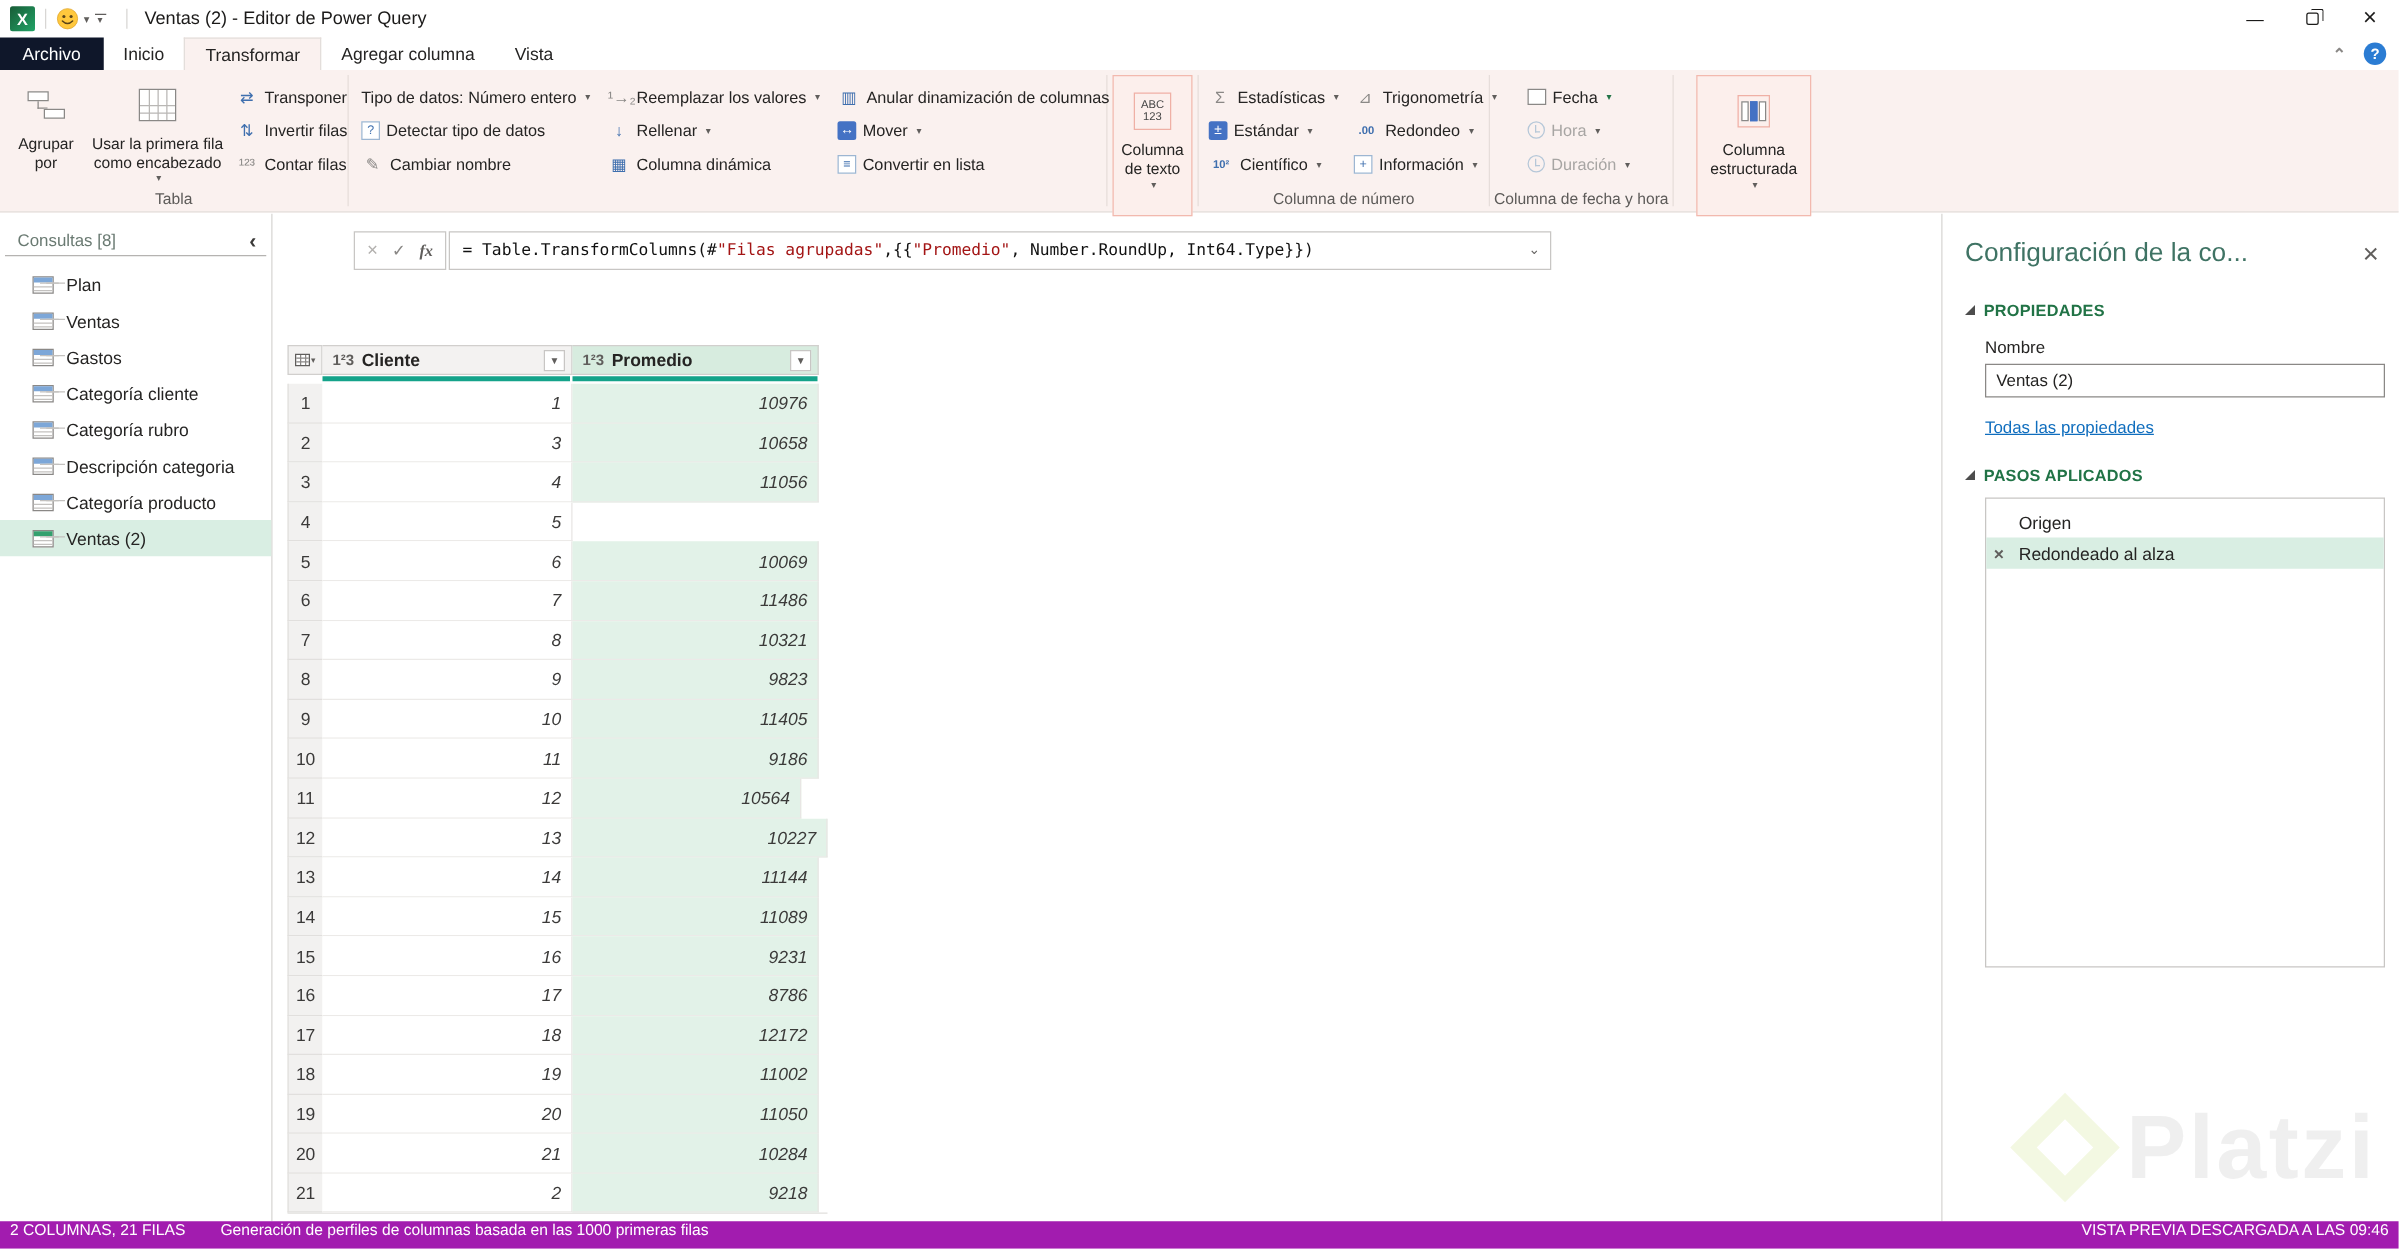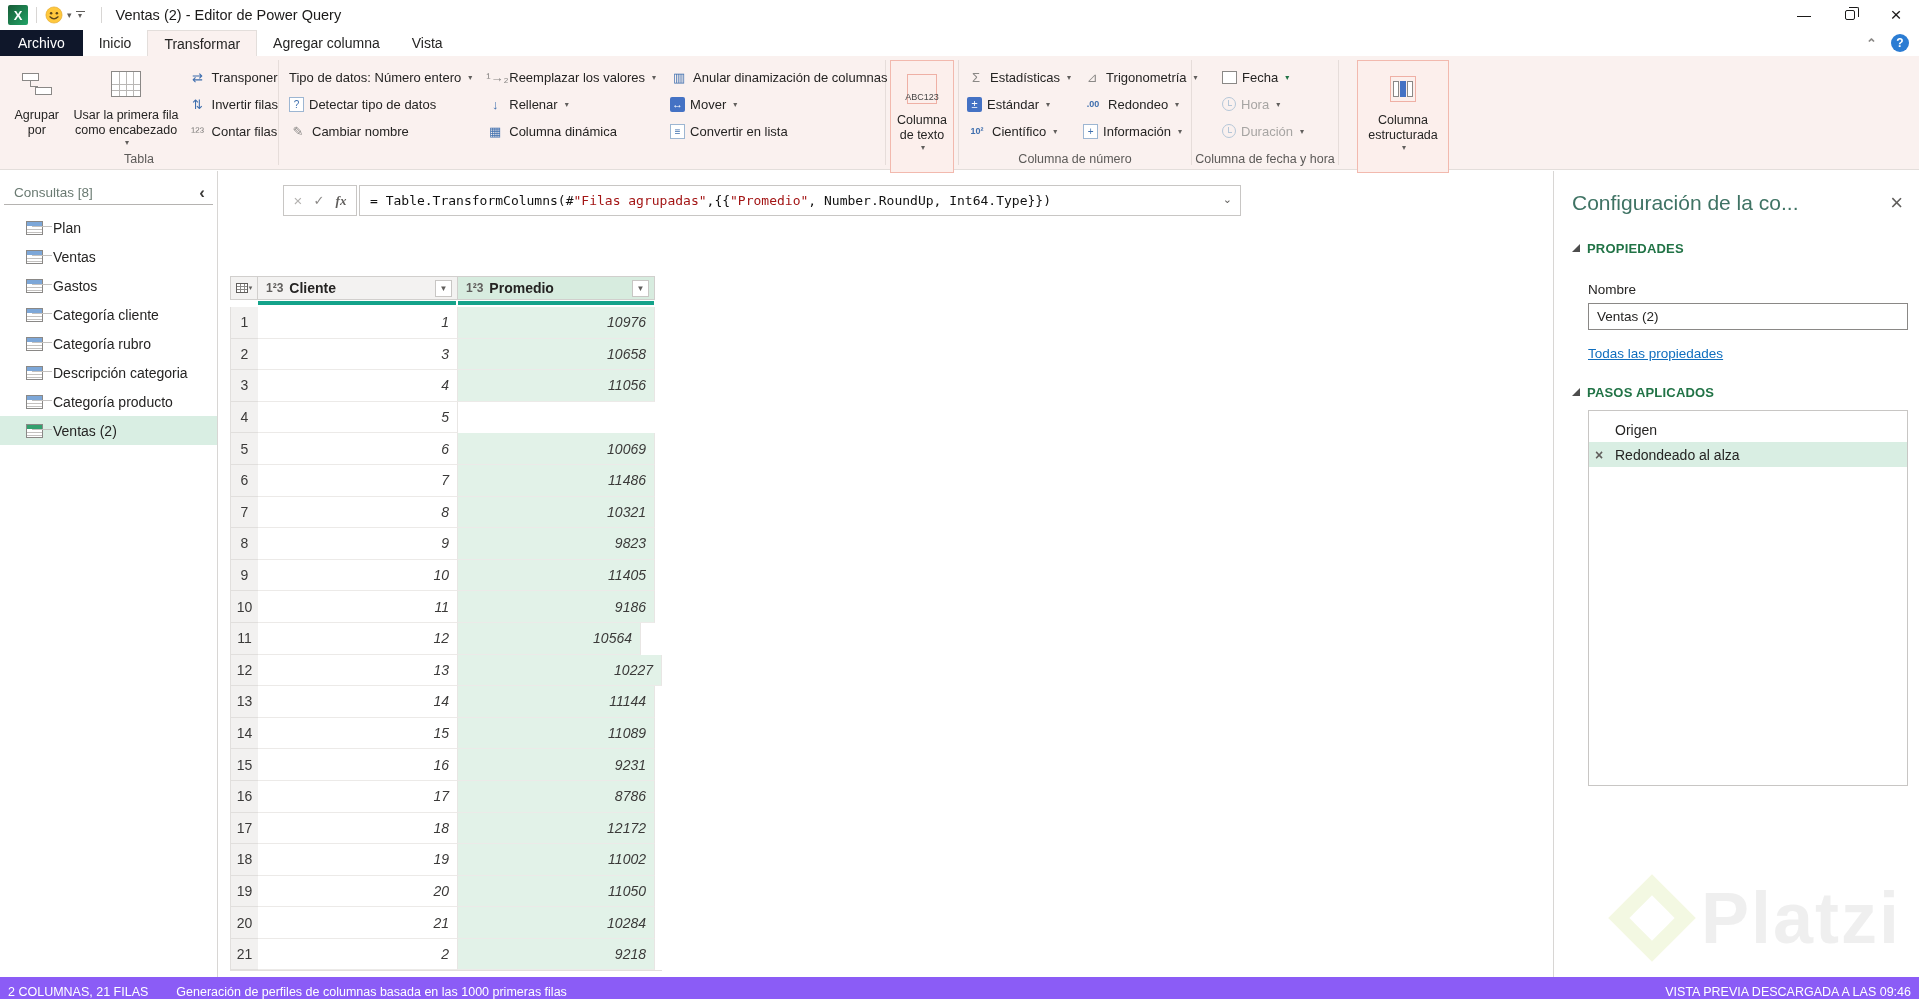--- a/index.html
+++ b/index.html
@@ -50,21 +50,21 @@
   .hl { border:1px solid #f2b9ae; background:#fcefec; }
   .mini-table { width:30px; height:26px; border:1px solid #8a8886; background:#fff; position:relative; }
   .mini-table .hd { height:6px; background:#5b9bd5; border-bottom:1px solid #8a8886; }
   .mini-table .ln-v { position:absolute; top:0; bottom:0; width:1px; background:#b9b7b5; }
   .mini-table .ln-h { position:absolute; left:0; right:0; height:1px; background:#b9b7b5; }
   .grp-icon { position:relative; width:30px; height:24px; }
   .grp-icon .r1,.grp-icon .r2 { position:absolute; width:17px; height:8px; border:1px solid #8a8886; background:#fff; }
   .grp-icon .r1 { top:1px; left:0; }
   .grp-icon .r2 { bottom:1px; right:0; }
   .grp-icon .ln { position:absolute; top:9px; left:8px; width:8px; height:6px; border-left:1px solid #8a8886; border-bottom:1px solid #8a8886; }
-  .abc123 { width:30px; height:30px; border:1px solid #efb0a5; display:flex; flex-direction:row; align-items:flex-end; justify-content:center; font-size:9px; color:#444; line-height:1.1; background:#fcefec; }
+  .abc123 { width:30px; height:30px; border:1px solid #efb0a5; display:flex; flex-direction:column; align-items:center; justify-content:center; font-size:9px; color:#444; line-height:1.1; background:#fcefec; }
   .structcol-icon { width:26px; height:26px; border:1px solid #efb0a5; background:#fcefec; display:flex; align-items:center; justify-content:center; gap:1px; }
   .structcol-icon i { width:6px; height:16px; border:1px solid #8a8886; background:#fff; }
   .structcol-icon i.mid { background:#4472c4; border-color:#4472c4; }
   .cal-icon { width:15px; height:13px; border:1px solid #8a8886; background:#fff; flex:none; }
   .cal-icon .top { height:4px; background:#5b9bd5; }
   .clock-icon { width:14px; height:14px; border:1.5px solid #8a8886; border-radius:50%; position:relative; flex:none; }
   .clock-icon::after { content:""; position:absolute; left:5px; top:2px; width:3px; height:5px; border-left:1.5px solid #8a8886; border-bottom:1.5px solid #8a8886; }
   .clock-icon.lite { border-color:#b5c7d8; } .clock-icon.lite::after { border-color:#b5c7d8; }
 
   
@@ -112,32 +112,32 @@
   .g-num { width:28px; background:#f2f1f0; border-left:1px solid #e1dfdd; border-bottom:1px solid #e1dfdd; color:#3b3a39; display:flex; align-items:center; justify-content:center; font-size:14px; }
   .g-cell { border-right:1px solid #e8e6e4; border-bottom:1px solid #eceae8; display:flex; align-items:center; justify-content:flex-end; padding-right:8px; font-style:italic; font-size:14px; color:#3b3a39; background:#fff; }
   .g-cell.sel { background:#e2f2e8; }
 
   
   .rightpanel { width:366px; border-left:1px solid #d8d6d4; position:relative; padding:0 16px 0 18px; }
   .rp-title { margin-top:20px; font-size:21px; color:#3f7364; display:flex; justify-content:space-between; align-items:center; }
   .rp-close { font-size:22px; color:#605e5c; line-height:18px; }
   .rp-section { display:flex; align-items:center; gap:7px; font-size:13px; font-weight:bold; color:#217346; letter-spacing:.2px; }
   .expander { width:0; height:0; border-left:8px solid transparent; border-bottom:8px solid #4d4d4d; transform:translateY(-1px); }
-  .rp-label { font-size:13.5px; color:#252423; margin:26px 0 6px 16px; }
+  .rp-label { font-size:13.5px; color:#252423; margin:14px 0 6px 16px; }
   .rp-input { width:320px; height:27px; border:1px solid #8a8886; background:#fff; font-size:13.5px; color:#252423; padding:0 8px; margin-left:16px; font-family:"Liberation Sans", sans-serif; }
   .rp-link { display:inline-block; margin:16px 0 0 16px; color:#106ebe; font-size:13.5px; }
   .steps-box { width:320px; height:376px; border:1px solid #c8c6c4; margin:10px 0 0 16px; padding-top:6px; background:#fff; }
   .step-row { height:25px; display:flex; align-items:center; padding:0 8px 0 6px; font-size:14px; color:#252423; }
   .step-row .s-del { width:20px; color:#605e5c; font-size:14px; font-weight:bold; flex:none; }
   .step-row .s-label { flex:1; padding-left:0; }
   .step-row .s-gear { color:#a09e9c; font-size:13px; flex:none; }
   .step-row.selected { background:#d9eee3; }
 
   
-  .statusbar { position:absolute; left:0; right:0; bottom:0; height:22px; background:#8b5cf6; color:#fff; display:flex; align-items:flex-end; font-size:12.5px; }
+  .statusbar { position:absolute; left:0; right:0; bottom:0; height:22px; background:#a21caf; color:#fff; display:flex; align-items:flex-start; font-size:12.5px; }
   .sb-left1 { margin-left:8px; }
   .sb-left2 { margin-left:28px; }
   .sb-right { margin-left:auto; margin-right:8px; }
 
   
   .watermark { position:absolute; right:18px; bottom:40px; display:flex; align-items:center; gap:18px; opacity:.35; pointer-events:none; z-index:5; }
   .wm-diamond { width:62px; height:62px; border:15px solid #b6d244; transform:rotate(45deg); opacity:.45; }
   .wm-text { font-size:72px; color:#d3d3d3; font-weight:bold; letter-spacing:2px; }
 </style>
 </head>

